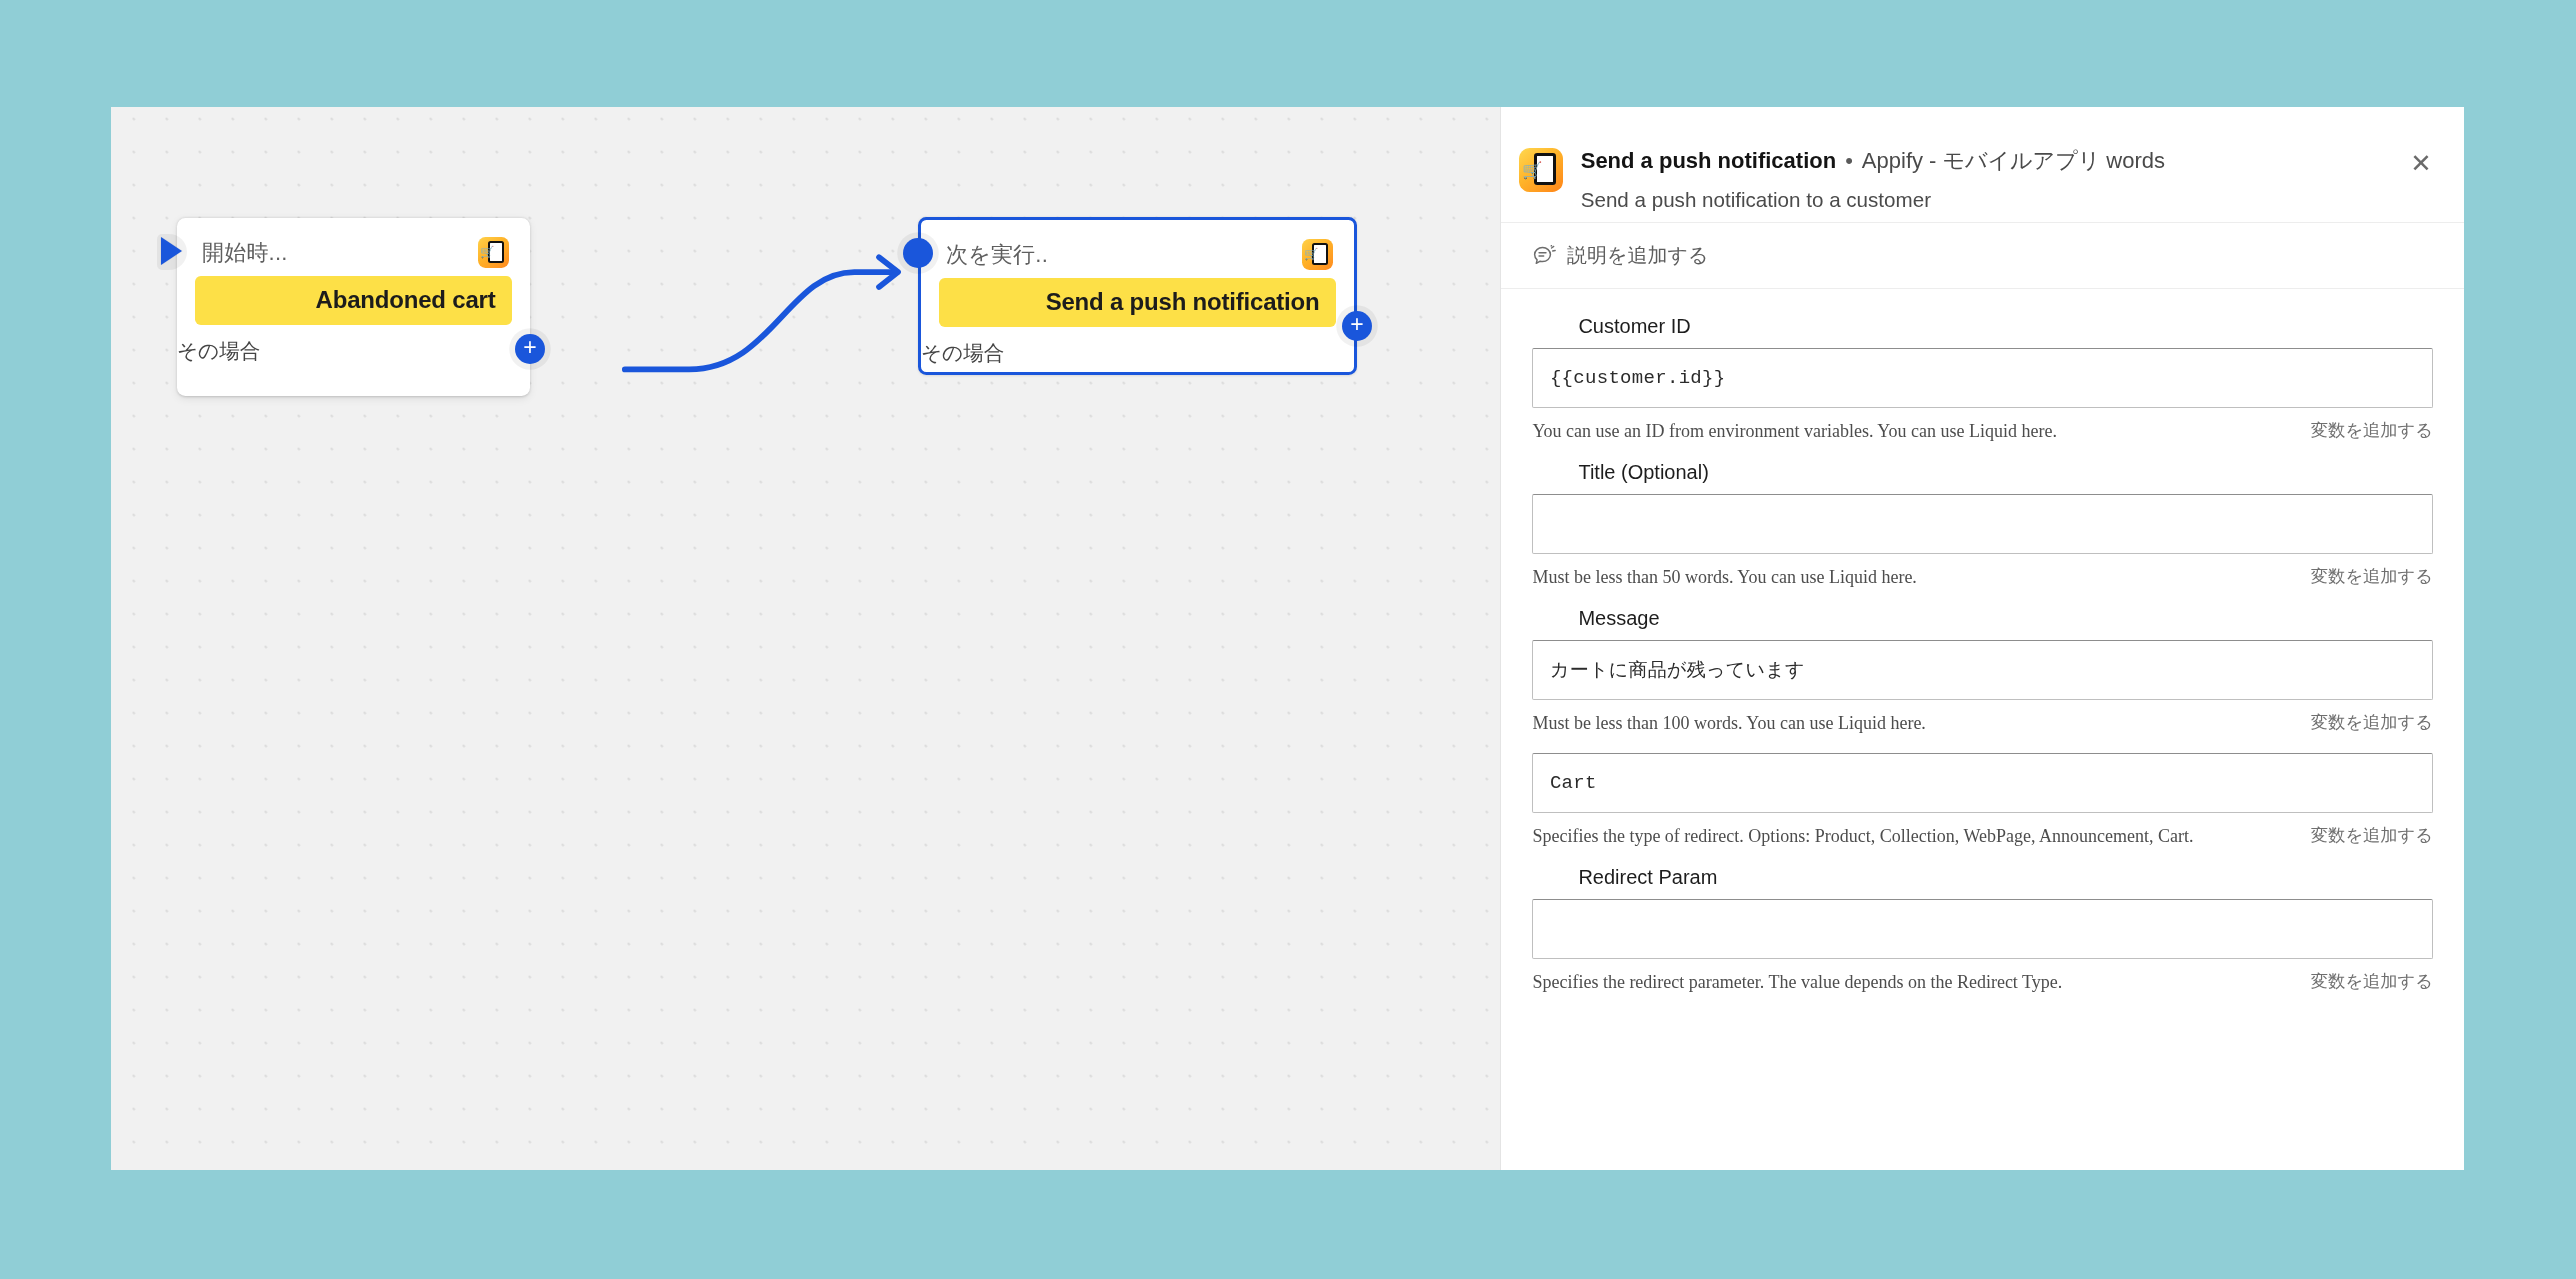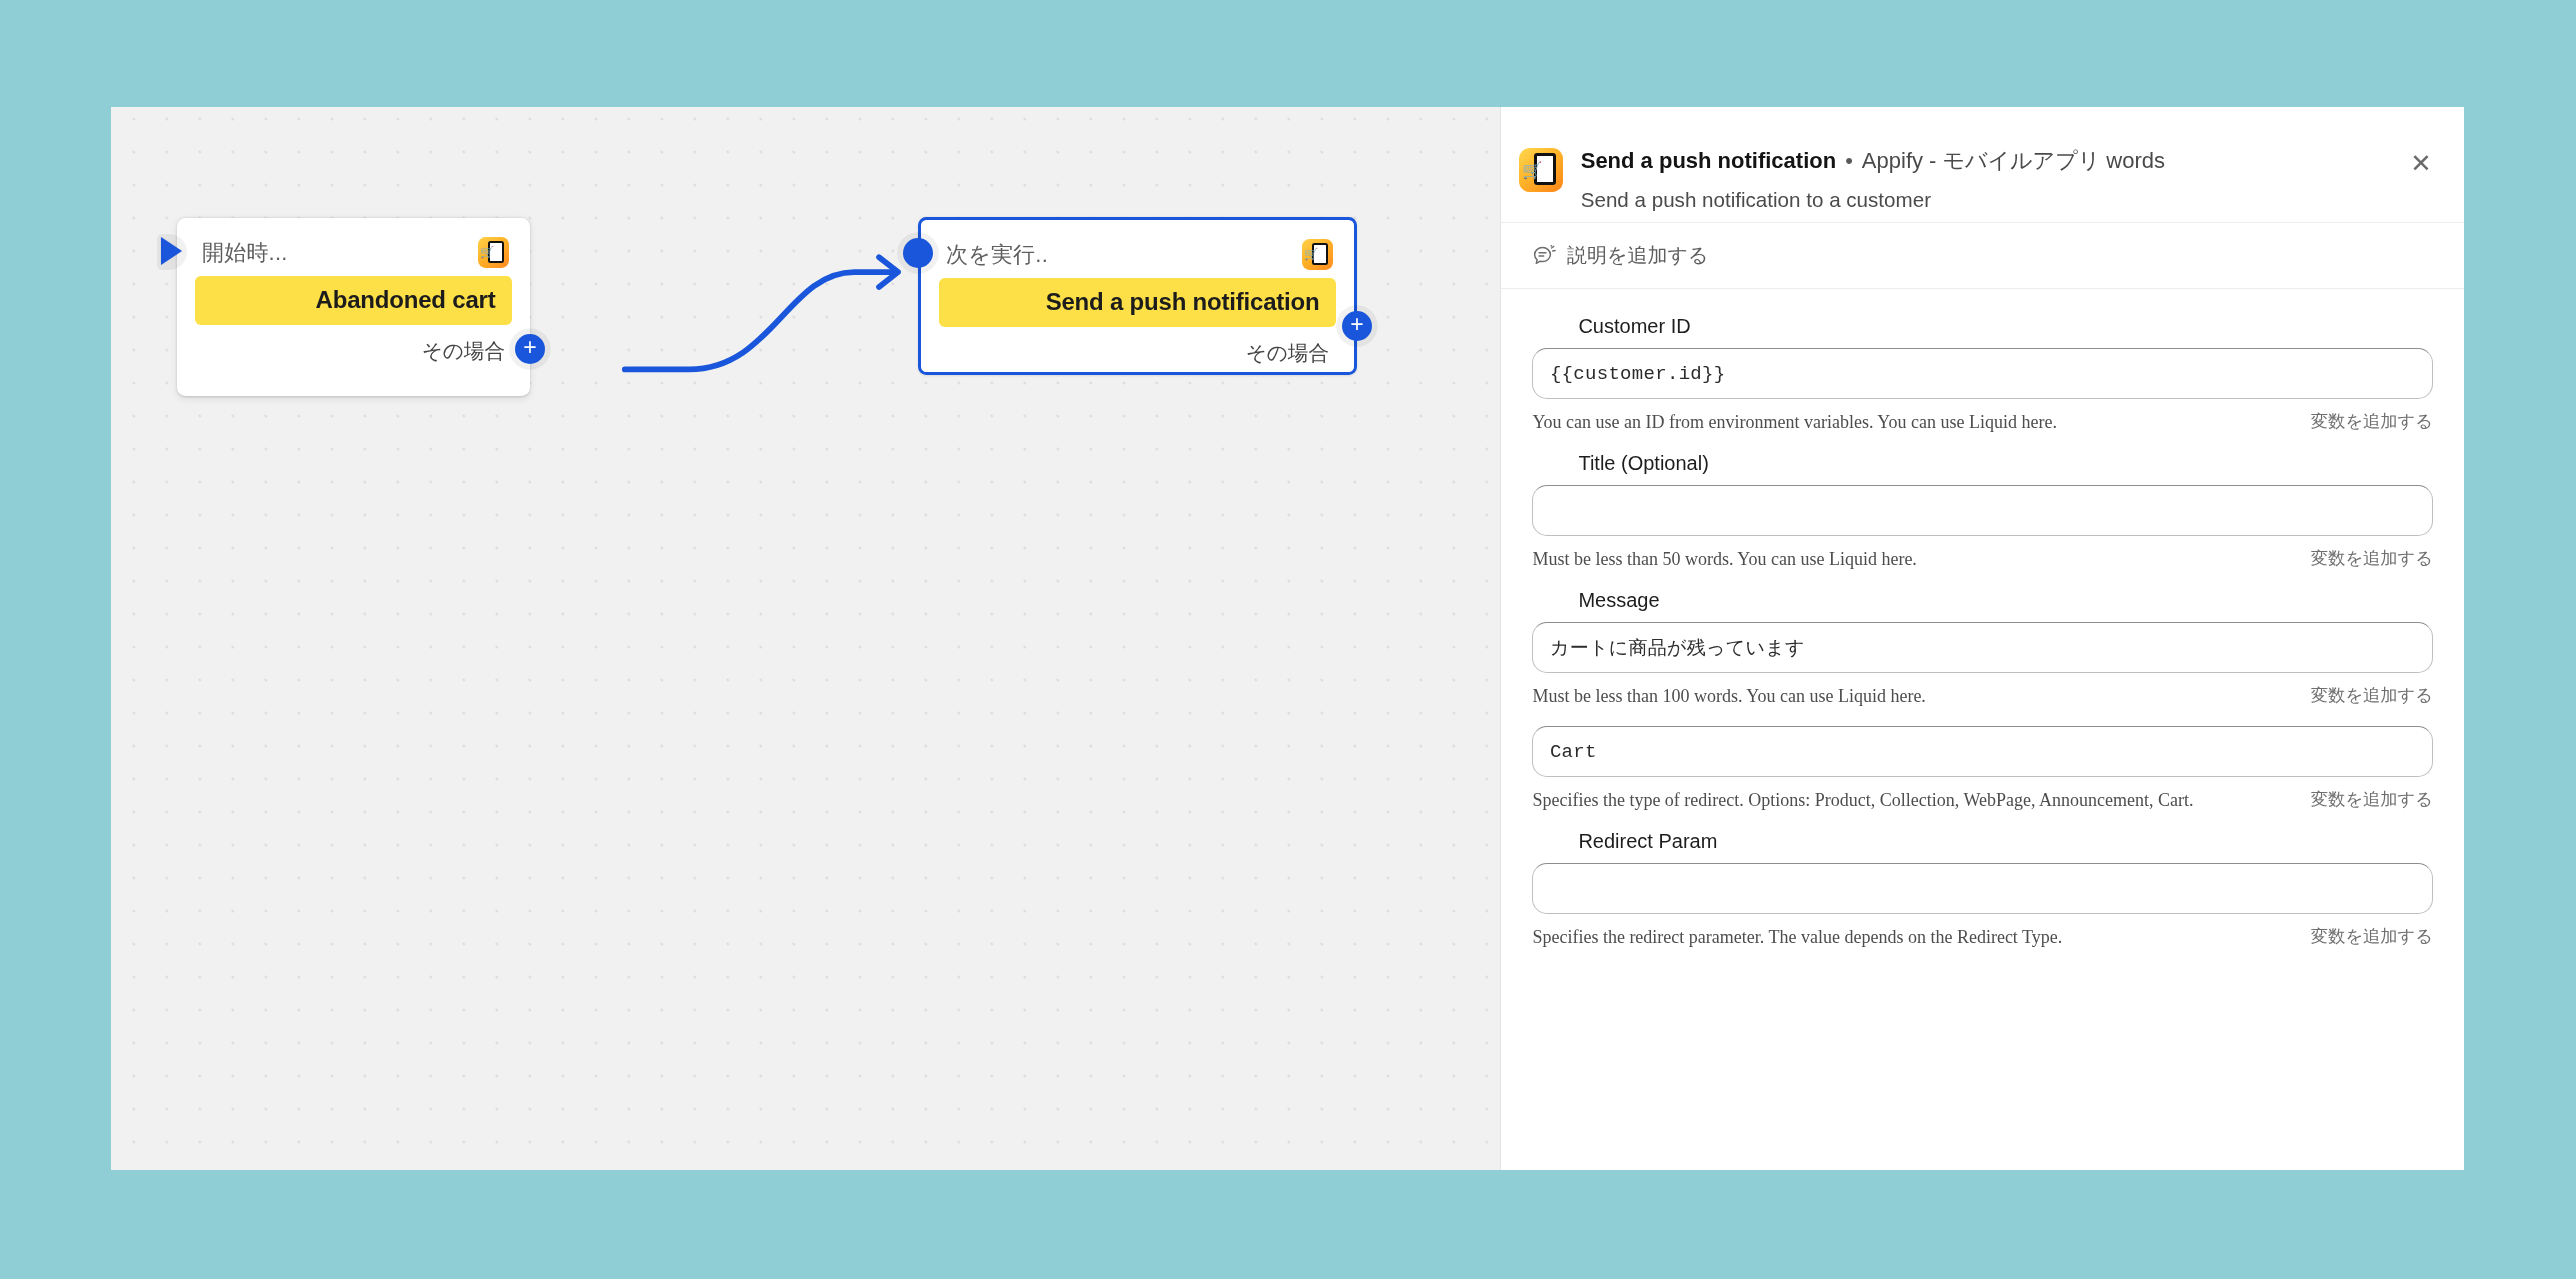--- a/index.html
+++ b/index.html
@@ -116,21 +116,20 @@
   }
   .node-body-title {
     font-size: 24px;
     font-weight: bold;
     color: #1c1c1c;
     letter-spacing: -0.2px;
   }
 
   .node-footer {
     display: flex;
-    justify-content: flex-end;
     align-items: center;
     padding: 11.6px 25px 0 0;
   }
   .node-footer-label {
     font-size: 20.6px;
     color: #444444;
   }
 
   
   .port-plus {
@@ -296,24 +295,24 @@
   .field-label {
     font-size: 20px;
     color: #1d1d1d;
     margin-bottom: 10px;
     display: block;
     margin-left: 46px;
   }
 
   .field-input {
     width: 100%;
-    height: 51px;
+    height: 60px;
     border: 0.8px solid #bfbfbf;
     border-top-color: #8d8d8d;
-    border-radius: 15px;
+    border-radius: 2px;
     background: #ffffff;
     font-family: "Liberation Mono", "DejaVu Sans Mono", monospace;
     font-size: 19px;
     color: #2b2b2b;
     padding: 0 16.5px;
     display: flex;
     align-items: center;
     letter-spacing: 0.3px;
   }
 

